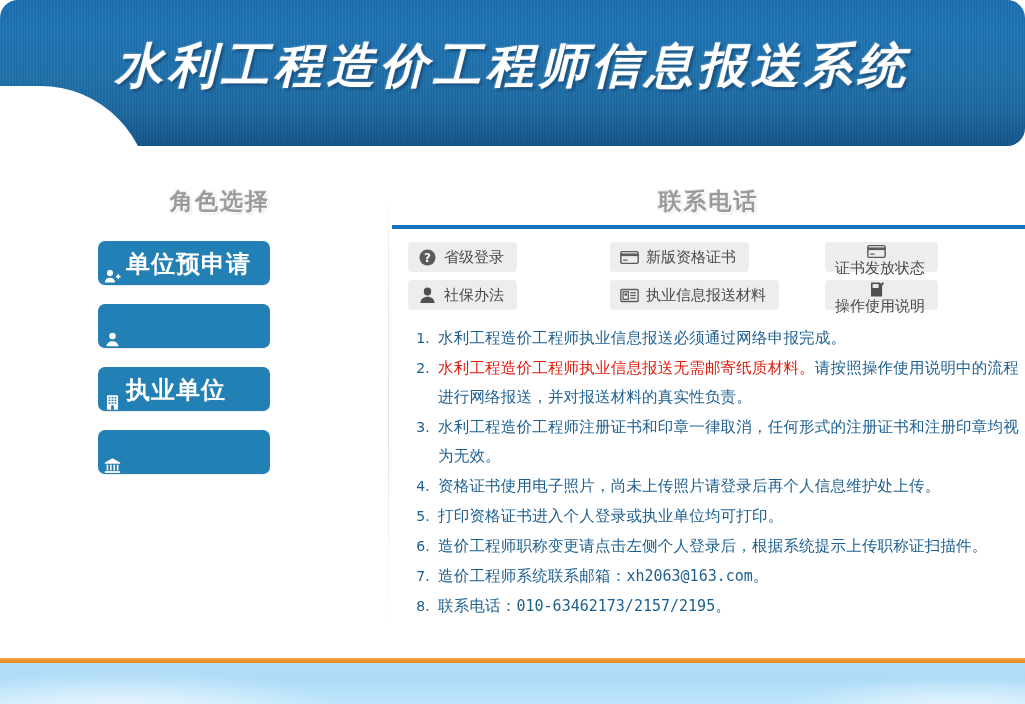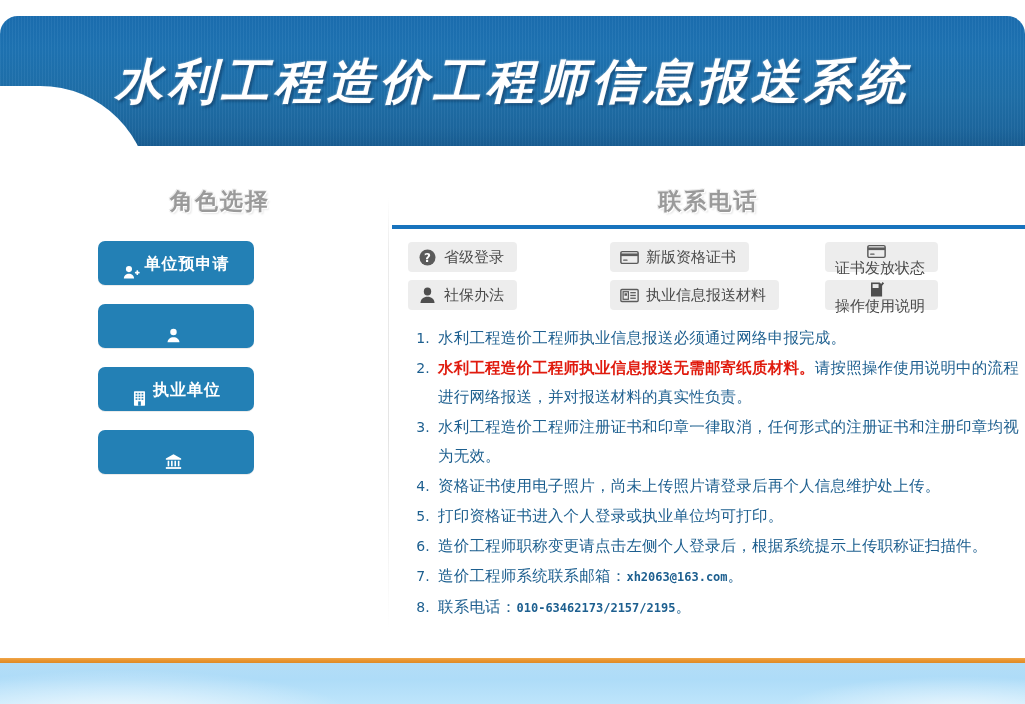--- a/index.html
+++ b/index.html
@@ -22,21 +22,21 @@
     left: 0; top: 0;
     width: 1025px;
     height: 704px;
     background: #ffffff;
     overflow: hidden;
   }
 
   
   .header-banner {
     position: absolute;
-    left: 0; top: 16px;
+    left: 0; top: 0;
     width: 1025px;
     height: 146px;
     background:
       repeating-linear-gradient(90deg,
         rgba(255,255,255,0.045) 0px,
         rgba(255,255,255,0.045) 1px,
         rgba(0,0,0,0.02) 1px,
         rgba(0,0,0,0.02) 3px),
       linear-gradient(to bottom,
         #1b6eb0 0%,
@@ -123,32 +123,32 @@
 
   .role-list {
     list-style: none;
     margin: 0;
     padding: 0;
     width: 172px;
     margin-left: 38px;
   }
   .role-btn {
     display: block;
-    width: 156px;
+    width: 172px;
     height: 44px;
     margin-bottom: 19px;
     background: #2380b5;
     border: none;
     border-radius: 7px;
     color: #ffffff;
-    font-size: 16px;
+    font-size: 24px;
     font-weight: bold;
     letter-spacing: 1px;
     cursor: pointer;
-    text-align: center;
+    text-align: left;
     line-height: 44px;
     white-space: nowrap;
     box-shadow: 0 1px 0 rgba(0,0,0,0.08);
     font-family: "DejaVu Sans", "Liberation Sans", sans-serif;
   }
   .role-btn .ricon {
     display: inline-block;
     vertical-align: middle;
     width: 17px;
     height: 17px;
@@ -250,27 +250,26 @@
     left: -30px;
     top: 0;
     width: 22px;
     text-align: right;
     color: #1d5f8f;
     font-family: "DejaVu Sans", "Liberation Sans", sans-serif;
     font-size: 14px;
   }
   .notice-list .hot {
     color: #e01b0e;
-    font-weight: bold;
+    font-weight: normal;
   }
   .mono-inline {
     font-family: "DejaVu Sans Mono", "Liberation Mono", monospace;
-    font-size: 12px;
+    font-size: 15px;
     letter-spacing: 0;
-    font-weight: bold;
   }
 
   
   .footer {
     position: absolute;
     left: 0;
     top: 658px;
     width: 1025px;
     height: 46px;
   }

